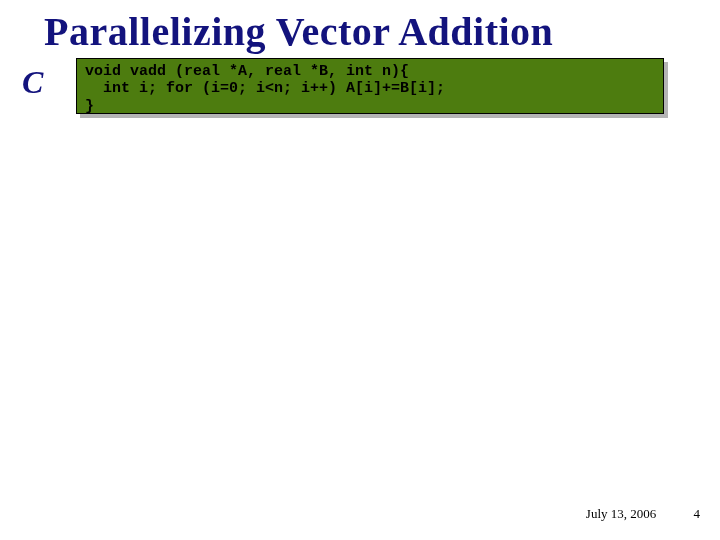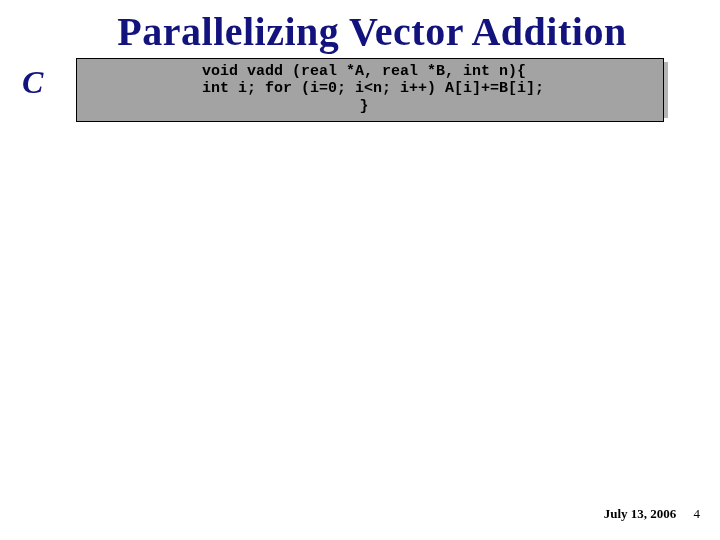--- a/index.html
+++ b/index.html
@@ -6,21 +6,20 @@
   html, body { width: 720px; height: 540px; overflow: hidden; }
   body {
     background: #ffffff;
     font-family: "Times New Roman", Times, serif;
     position: relative;
   }
   .slide {
     width: 720px;
     height: 540px;
     position: relative;
-    text-align: center;
   }
   .title {
     position: absolute;
     top: 8px;
     left: 44px;
     right: 20px;
     font-size: 40px;
     font-weight: bold;
     color: #13137d;
     letter-spacing: 0.5px;
@@ -41,40 +40,40 @@
     left: 80px;
     width: 588px;
     height: 56px;
     background: #b4b4b4;
   }
   .code-box {
     position: absolute;
     top: 58px;
     left: 76px;
     width: 588px;
-    height: 64px;
-    background: #a3a3a3;
+    height: 56px;
+    background: #4d7c0f;
     border: 1px solid #000;
     padding: 4px 20px 4px 8px;
     font-family: "Courier New", Courier, monospace;
     font-size: 15px;
     font-weight: bold;
     color: #000;
     line-height: 1.15;
     white-space: pre;
   }
   .footer {
     position: absolute;
     bottom: 18px;
     right: 20px;
     font-size: 13px;
     color: #000;
     font-family: "Times New Roman", Times, serif;
   }
-  .footer .date { margin-right: 14px; font-weight: bold; }
+  .footer .date { margin-right: 34px; }
 </style>
 </head>
 <body>
 <div class="slide">
 
   <div class="title">Parallelizing Vector Addition</div>
 
   <div class="lang-label">C</div>
 
   <div class="code-shadow"></div>

